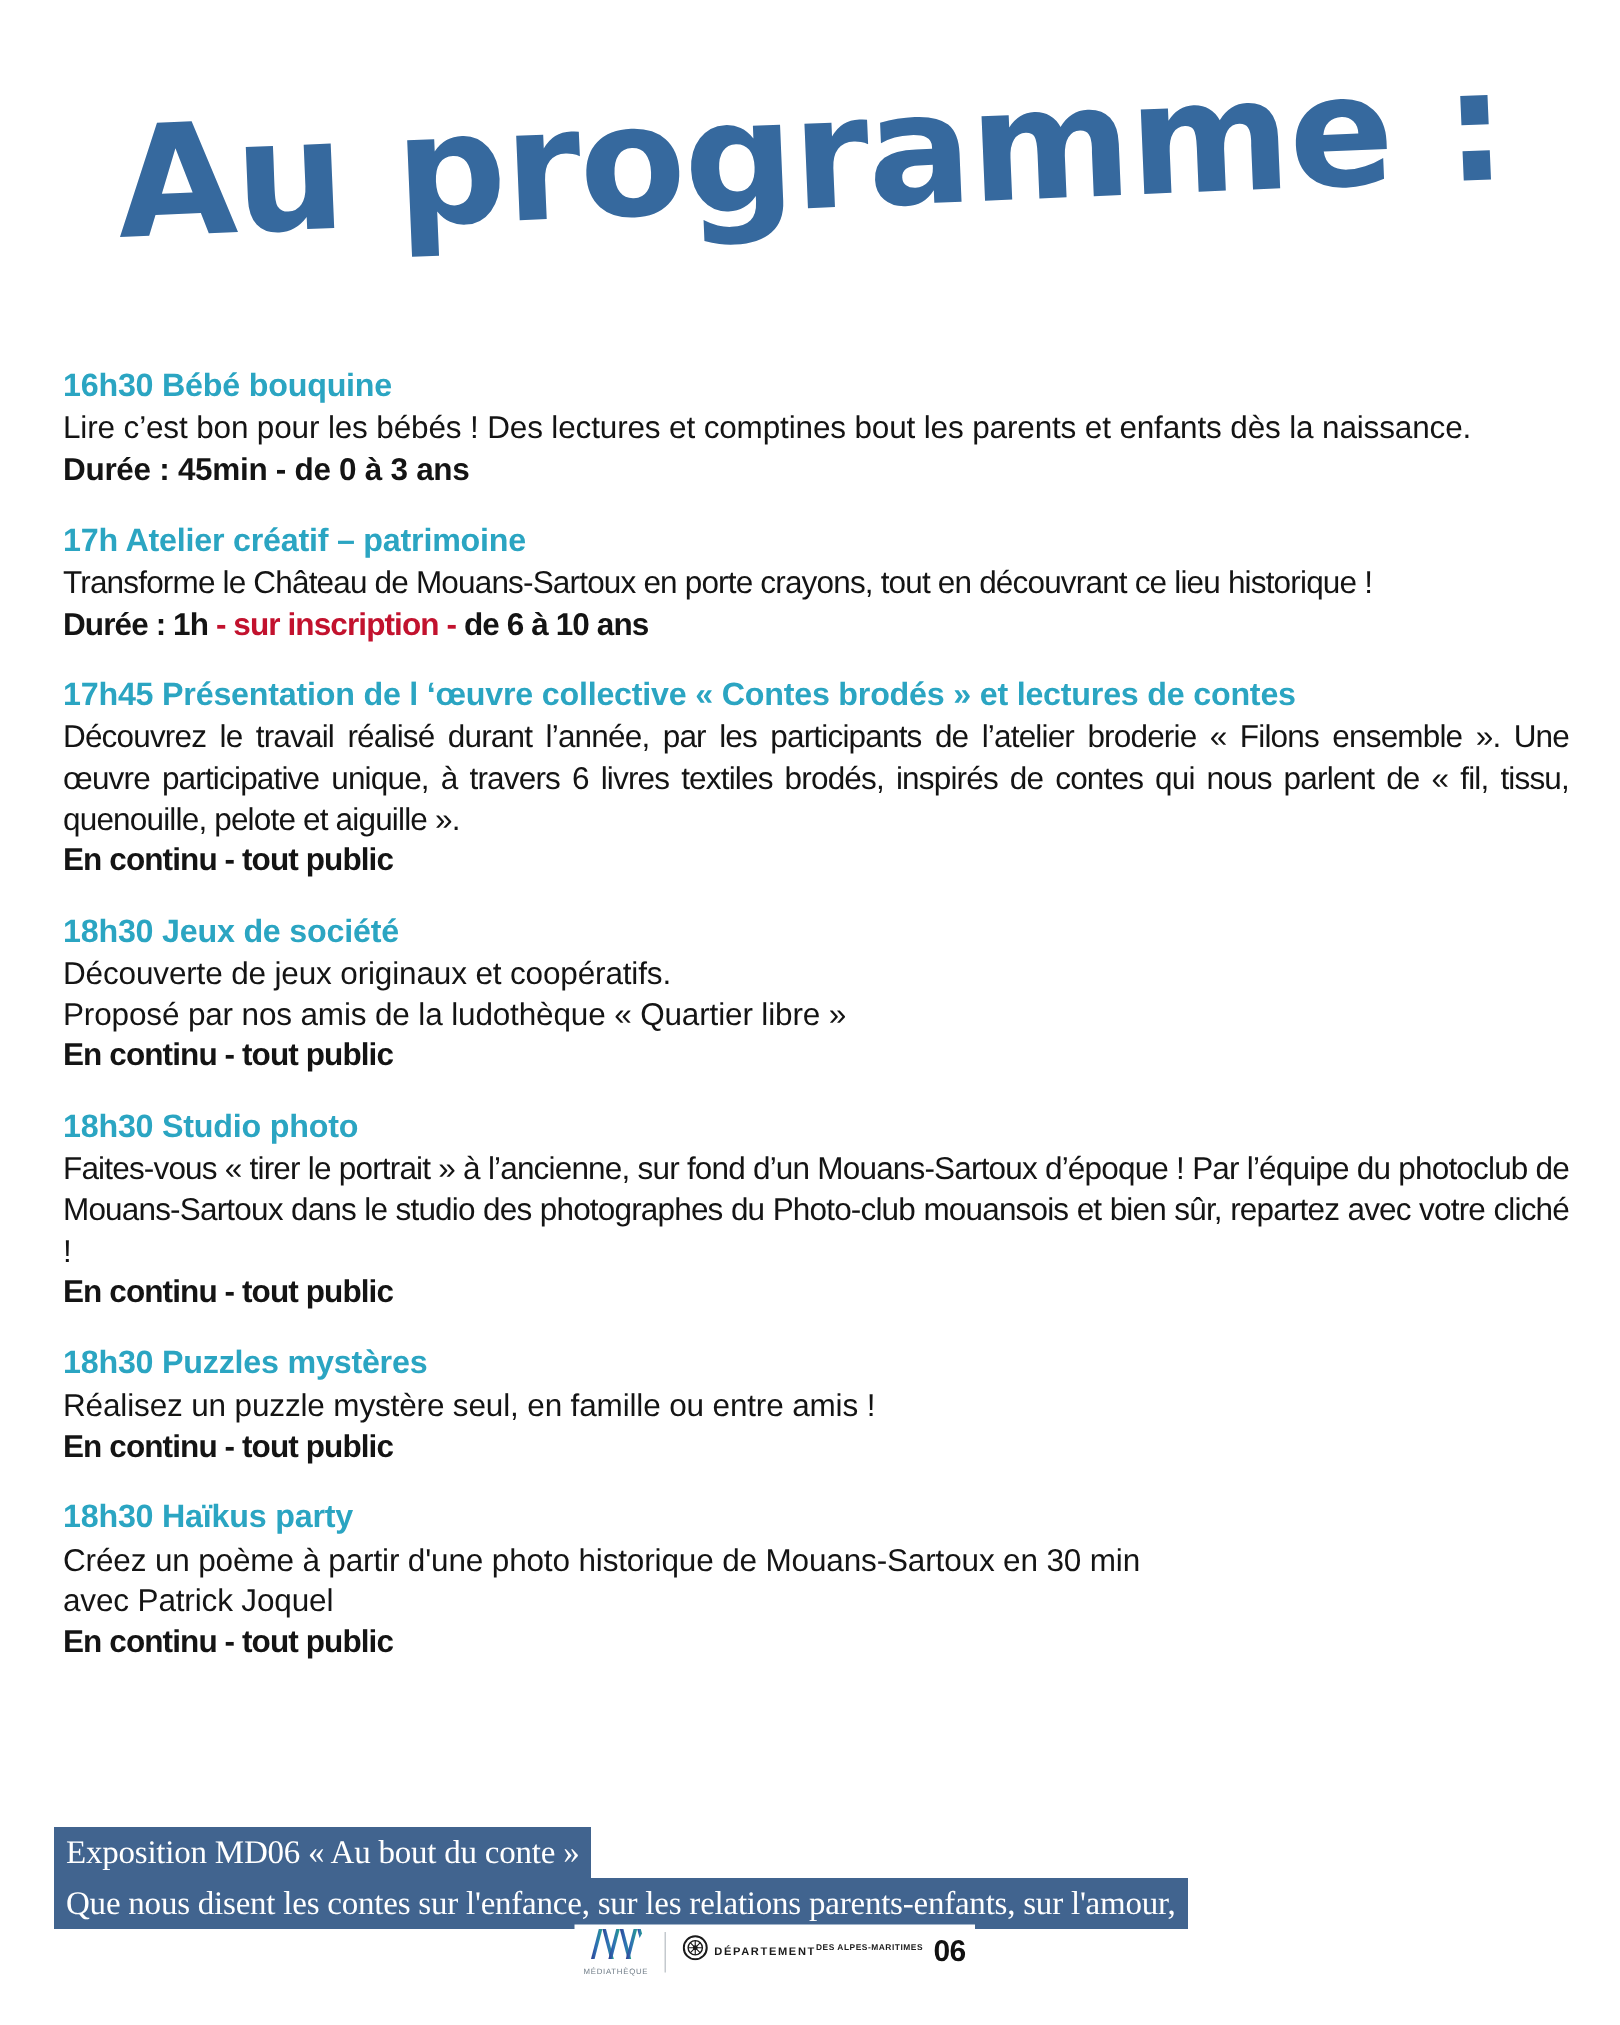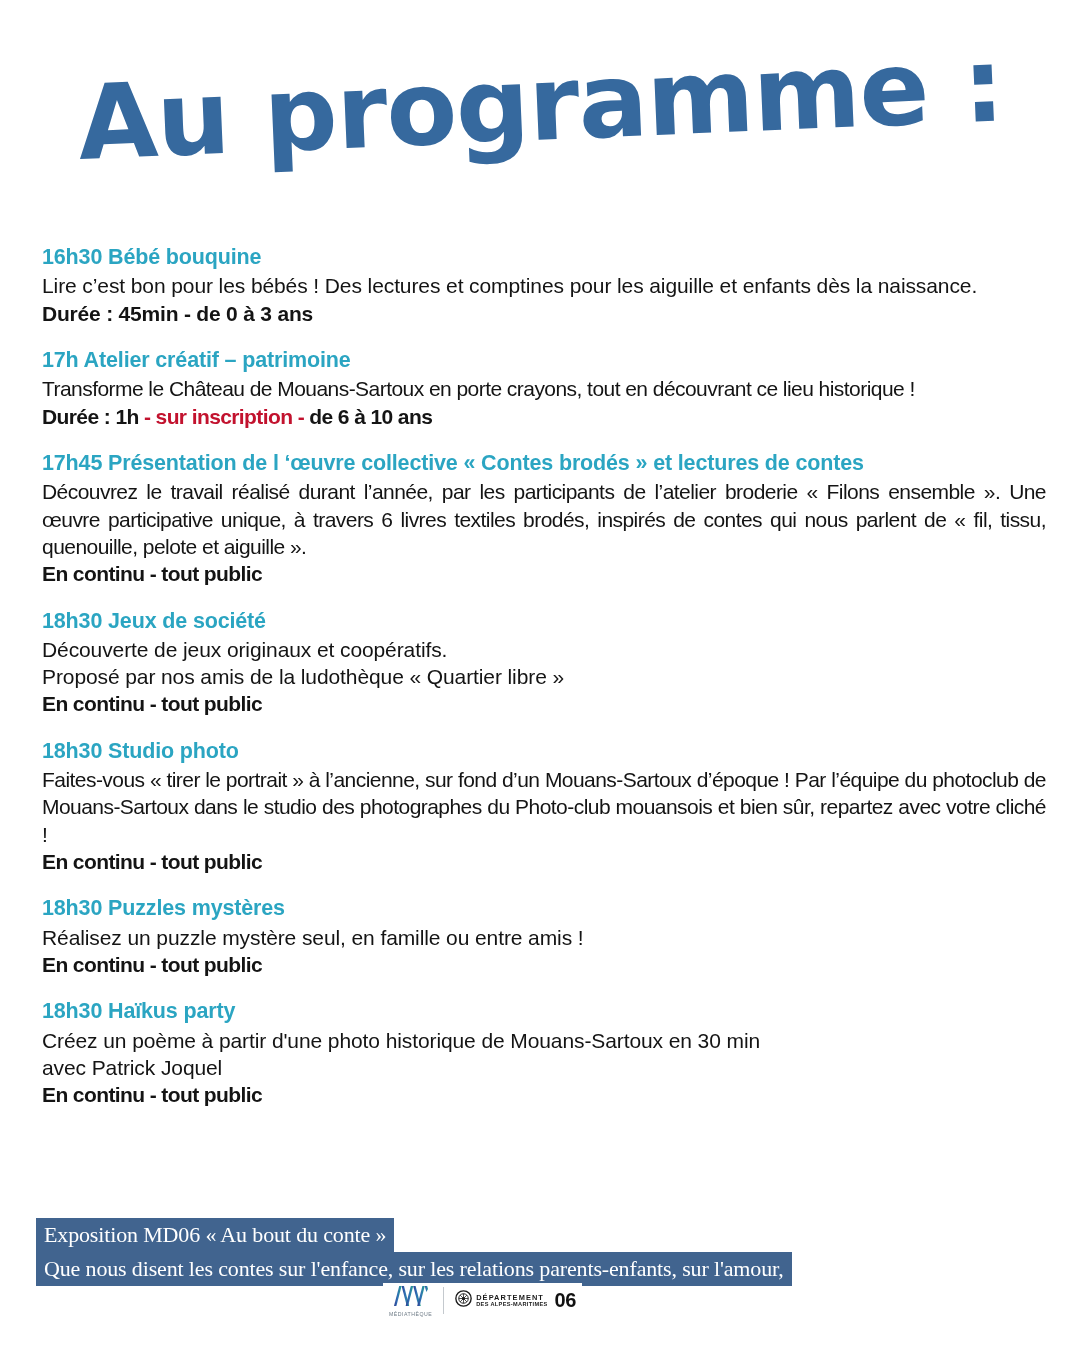--- a/index.html
+++ b/index.html
@@ -146,21 +146,21 @@
   .logo-dept {
     display: flex;
     align-items: center;
     gap: 4px;
   }
   .logo-dept .crest {
     display: block;
   }
   .logo-dept .dept-text {
     display: flex;
-    flex-direction: column;
+    flex-direction: row;
     line-height: 1.05;
   }
   .logo-dept .dept-line1 {
     font-size: 7.4px;
     font-weight: 700;
     letter-spacing: 1.1px;
     color: #1A1A1A;
   }
   .logo-dept .dept-line2 {
     font-size: 5.6px;
@@ -181,21 +181,21 @@
 
 <div class="title-zone">
   <div class="poster-title">Au programme :</div>
 </div>
 
 <div class="program">
 
 
   <div class="event">
     <p class="event-heading">16h30 Bébé bouquine</p>
-    <p class="event-body justify">Lire c’est bon pour les bébés ! Des lectures et comptines pour les aiguille et enfants dès la naissance.</p>
+    <p class="event-body justify">Lire c’est bon pour les bébés ! Des lectures et comptines bout les parents et enfants dès la naissance.</p>
     <p class="event-footer"><span>Durée : 45min - de 0 à 3 ans</span><span class="hl-red"></span><span></span></p>
   </div>
 
   <div class="event">
     <p class="event-heading">17h Atelier créatif – patrimoine</p>
     <p class="event-body tight">Transforme le Château de Mouans-Sartoux en porte crayons, tout en découvrant ce lieu historique !</p>
     <p class="event-footer tight"><span>Durée : 1h </span><span class="hl-red">- sur inscription -</span><span> de 6 à 10 ans</span></p>
   </div>
 
   <div class="event">

